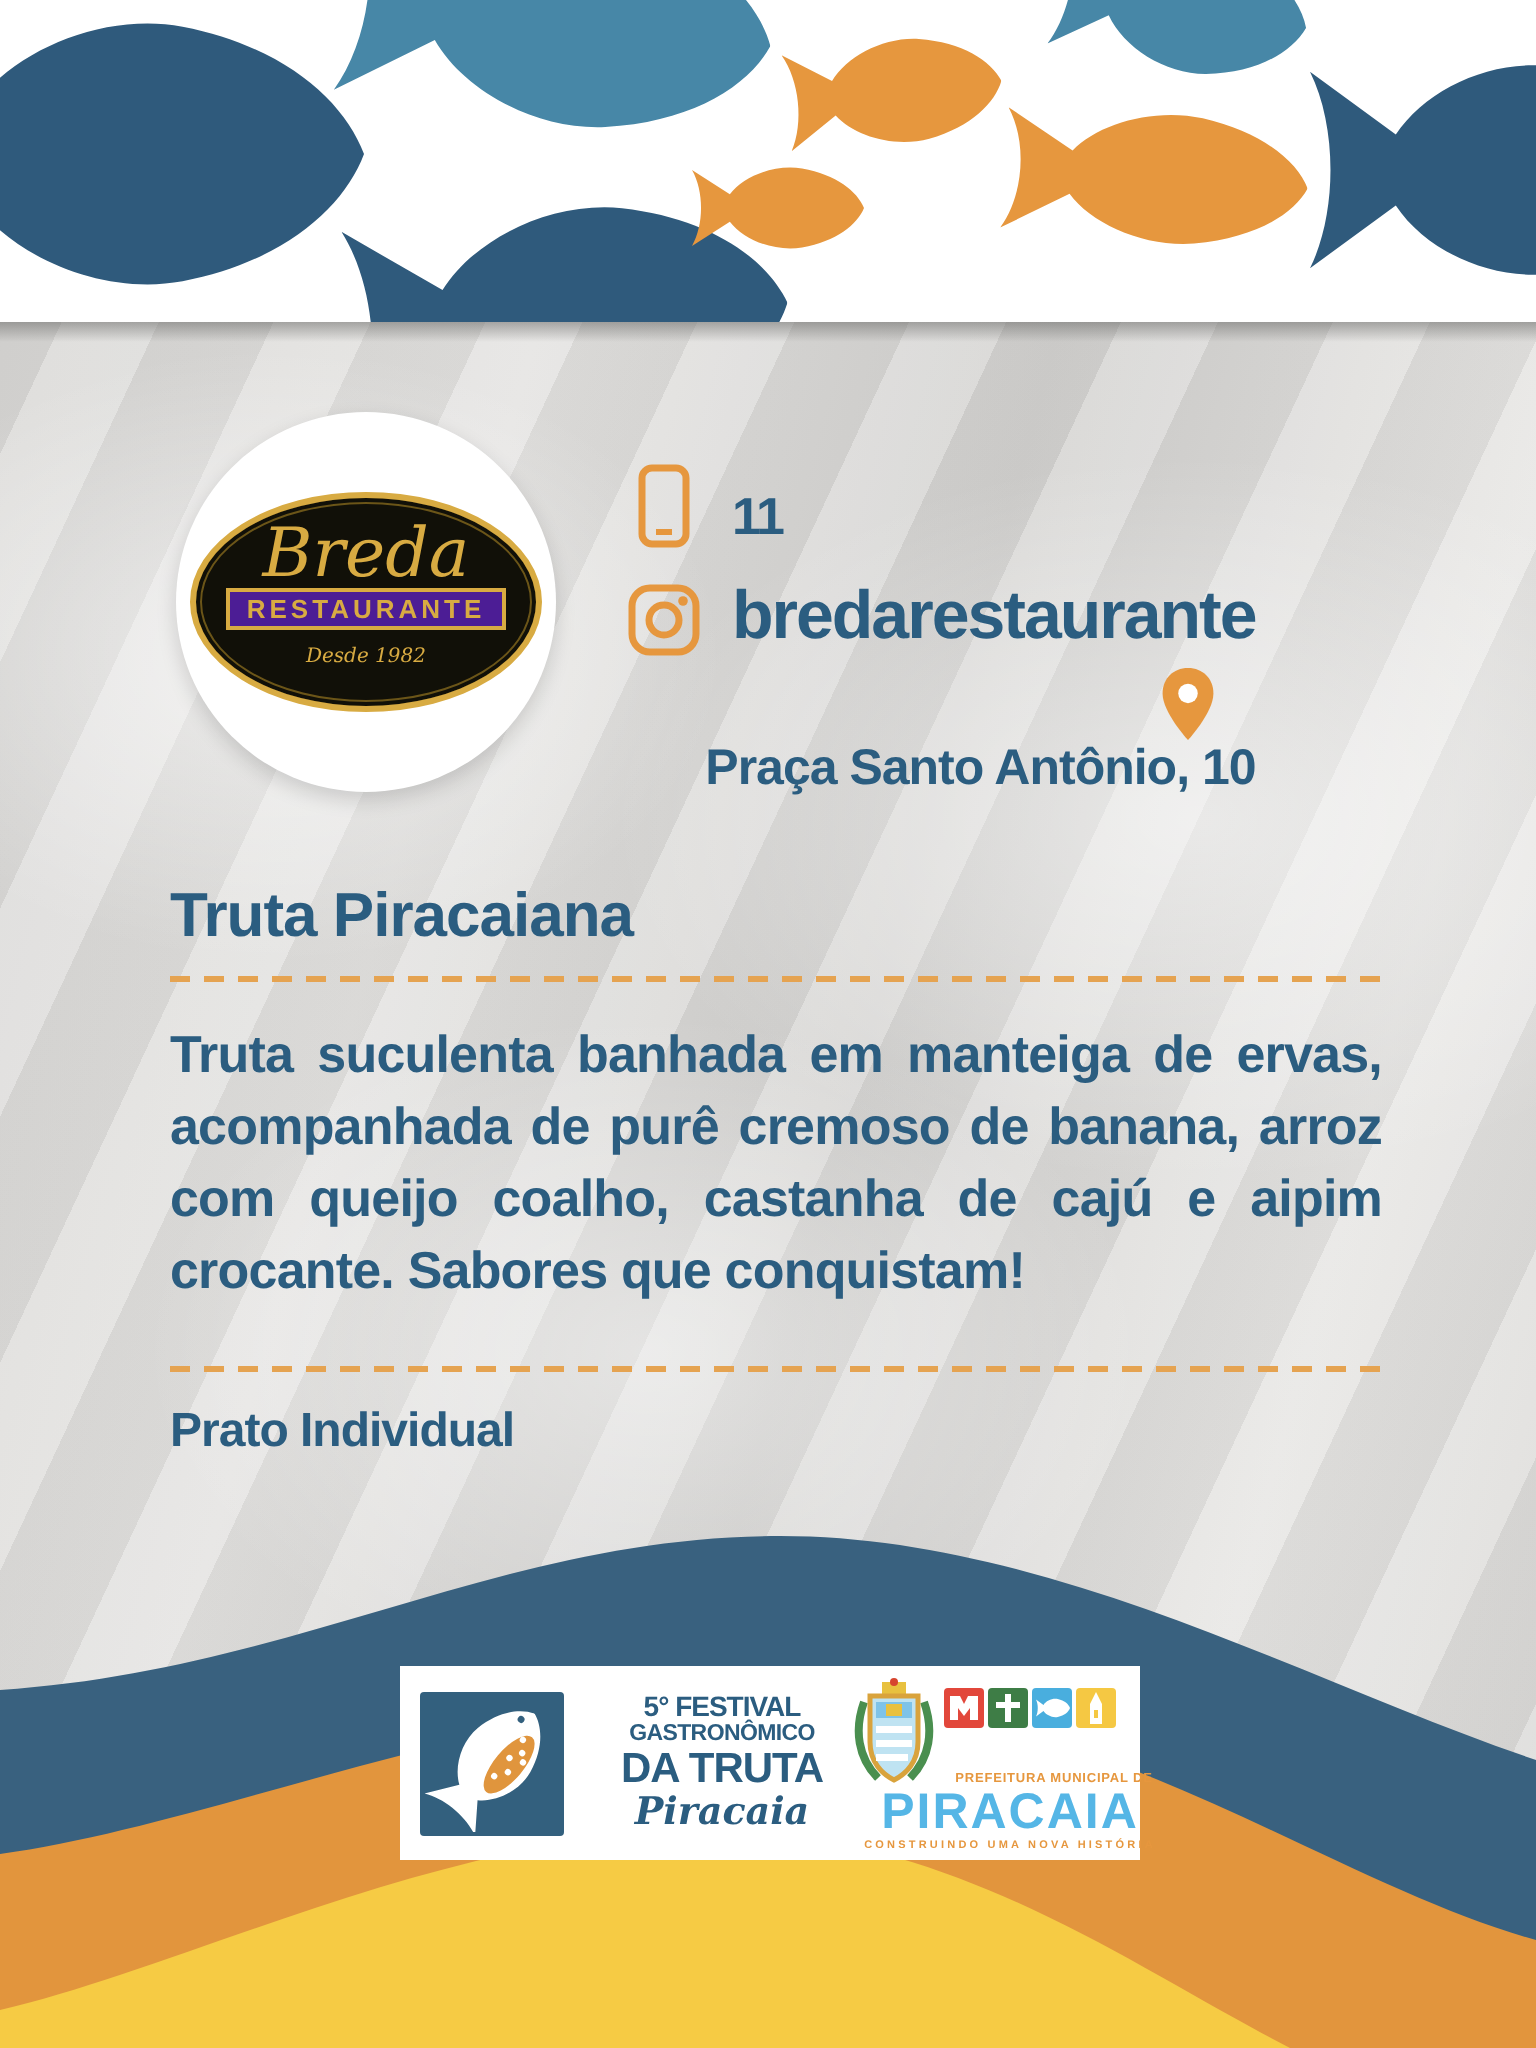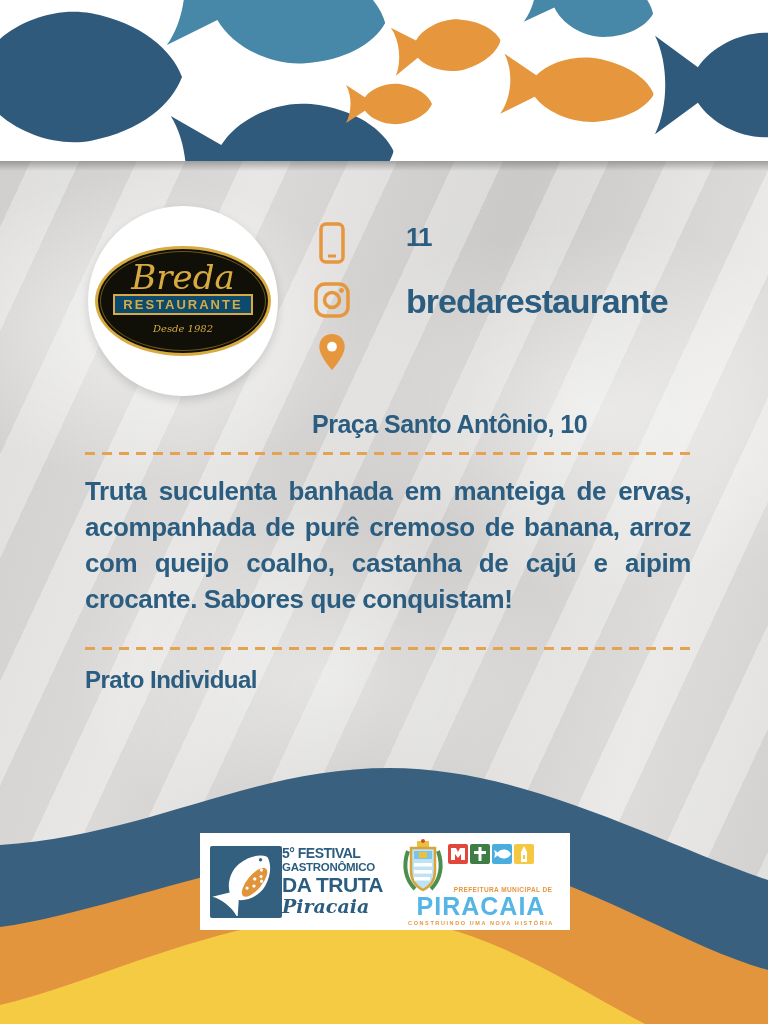--- a/index.html
+++ b/index.html
@@ -18,26 +18,26 @@
   .paper-edge{position:absolute;left:0;top:161px;width:768px;height:10px;
     background:linear-gradient(rgba(110,110,108,.55),rgba(110,110,108,0));}
   .fish{position:absolute;}
   
   .logo-circle{position:absolute;left:88px;top:206px;width:190px;height:190px;border-radius:50%;
     background:#ffffff;box-shadow:0 4px 10px rgba(0,0,0,.15);display:flex;align-items:center;justify-content:center;}
   .logo-oval{width:170px;height:104px;border-radius:50%;background:#111008;border:3px solid #d8ab42;
     box-shadow:inset 0 0 0 2px #111008, inset 0 0 0 3px #6b5518;
     display:flex;flex-direction:column;align-items:center;justify-content:center;}
   .logo-script{font-family:"DejaVu Serif",serif;font-style:italic;color:#d8ab42;font-size:34px;line-height:30px;margin-top:-6px;}
-  .logo-banner{margin-top:2px;border:2px solid #d8ab42;background:#0c4a6e;color:#d8ab42;
+  .logo-banner{margin-top:2px;border:2px solid #d8ab42;background:#4c1d95;color:#d8ab42;
     font-size:13px;font-weight:bold;letter-spacing:2px;padding:1px 8px;position:relative;}
   .logo-since{font-family:"DejaVu Serif",serif;font-style:italic;color:#d8ab42;font-size:10px;margin-top:8px;}
   
   .contact{position:absolute;left:312px;top:222px;color:#2b5d80;}
-  .c-row{display:flex;align-items:flex-start;gap:40px;}
+  .c-row{display:flex;align-items:flex-end;}
   .c-icon{flex:0 0 auto;margin-right:14px;display:flex;align-items:center;justify-content:center;width:40px;}
   .phone-line{height:52px;}
   .phone-ddd{font-size:26px;font-weight:bold;margin-right:8px;letter-spacing:-1px;}
   .phone-num{font-size:42px;font-weight:bold;letter-spacing:-1px;}
   .insta-line{height:46px;margin-top:8px;}
   .insta-name{font-size:34px;font-weight:bold;letter-spacing:-1px;}
   .addr-line{height:40px;margin-top:6px;flex-direction:column;}
   .addr-text{font-size:25px;font-weight:bold;letter-spacing:-0.5px;}
   
   .content{position:absolute;left:85px;top:440px;width:606px;color:#2b5d80;}
@@ -50,21 +50,21 @@
   .serving{margin-top:16px;font-size:24px;font-weight:bold;letter-spacing:-0.5px;}
   .price{margin-top:8px;font-size:28px;font-weight:bold;letter-spacing:-0.5px;}
   
   .waves{position:absolute;left:0;top:740px;z-index:1;}
   
   .logos-box{position:absolute;left:200px;top:833px;width:370px;height:97px;background:#ffffff;z-index:2;
     display:flex;align-items:center;padding:0;box-sizing:border-box;}
   .festival{display:flex;align-items:center;margin-left:10px;}
   .festival-square{width:72px;height:72px;background:#33607e;border-radius:2px;flex:0 0 auto;
     display:flex;align-items:center;justify-content:center;}
-  .festival-text{margin-left:0;color:#2b5d80;width:110px;}
+  .festival-text{margin-left:24px;color:#2b5d80;width:110px;text-align:center;}
   .ft1{font-size:14px;font-weight:bold;letter-spacing:-0.5px;line-height:15px;}
   .ft2{font-size:11.5px;font-weight:bold;letter-spacing:-0.3px;line-height:13px;}
   .ft3{font-size:21px;font-weight:bold;letter-spacing:-0.5px;line-height:22px;}
   .ft4{font-family:"DejaVu Serif",serif;font-style:italic;font-weight:bold;font-size:19px;line-height:21px;}
   .municipal{position:relative;width:158px;height:92px;margin-left:10px;flex:0 0 auto;}
   .arms{position:absolute;left:0;top:3px;}
   .tiles{position:absolute;left:46px;top:8px;display:flex;}
   .tile{width:20px;height:20px;border-radius:2px;margin-right:2px;position:relative;
     display:flex;align-items:center;justify-content:center;}
   .t-red{background:#e2473b;} .t-green{background:#3e7d46;} .t-teal{background:#49aede;} .t-yellow{background:#f5c843;}
@@ -149,20 +149,21 @@
         <svg width="26" height="36" viewBox="0 0 24 34">
             <path d="M12,0 C5,0 0,5 0,12 C0,21 12,34 12,34 C12,34 24,21 24,12 C24,5 19,0 12,0 Z" fill="#e6973e"></path>
             <circle cx="12" cy="12" r="4.6" fill="#ffffff"></circle>
           </svg>
       </span>
       <span class="addr-text">Praça Santo Antônio, 10</span>
     </div>
   </div>
 
   <div class="content">
+    <div class="dish-title">Truta Piracaiana</div>
     <div class="dashed"></div>
     <div class="dish-desc">Truta suculenta banhada em manteiga de ervas, acompanhada de purê cremoso de banana, arroz com queijo coalho, castanha de cajú e aipim crocante. Sabores que conquistam!</div>
     <div class="dashed dashed2"></div>
     <div class="serving">Prato Individual</div>
   </div>
 
   <svg class="waves" width="768" height="284" viewBox="0 0 768 284" preserveAspectRatio="none">
     <path d="M0,105 C150,95 250,28 390,28 C525,28 655,102 768,140 L768,284 L0,284 Z" fill="#39617f"></path>
     <path d="M0,187 C110,172 250,108 395,108 C545,108 665,202 768,230 L768,284 L0,284 Z" fill="#e2953d"></path>
     <path d="M0,265 C95,243 225,175 355,175 C475,175 565,243 645,284 L0,284 Z" fill="#f6cb44"></path>

